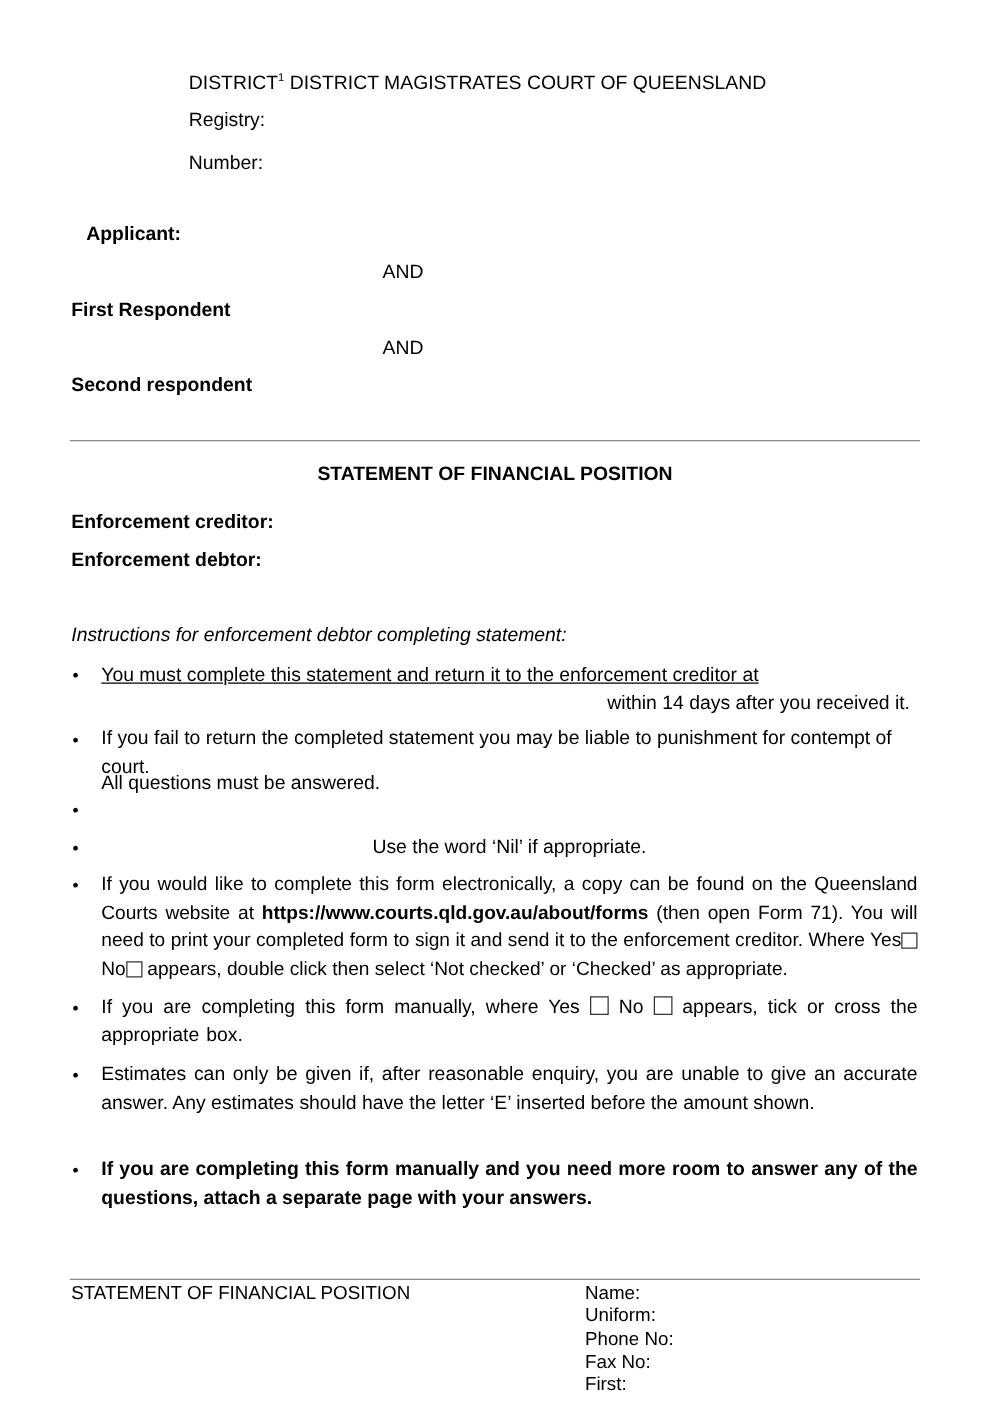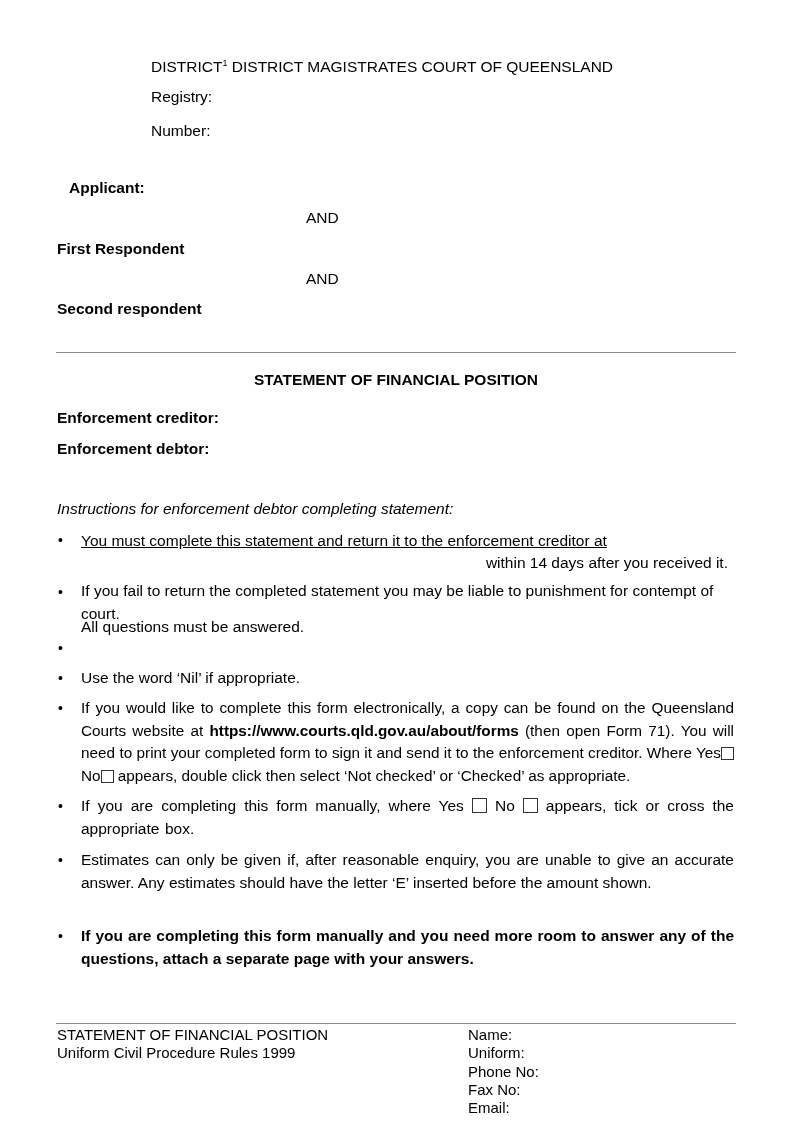--- a/index.html
+++ b/index.html
@@ -52,21 +52,21 @@
   <div class="btext" style="top:580px;">If you fail to return the completed statement you may be liable to punishment for contempt of court.</div>
 </div>
 
 <div>
   <span class="bullet" style="top:640px;">•</span>
   <div class="btext" style="top:616px;">All questions must be answered.</div>
 </div>
 
 <div>
   <span class="bullet" style="top:670px;">•</span>
-  <div class="btext" style="top:667px;">Use the word ‘Nil’ if appropriate.</div>
+  <div class="btext" style="top:667px;text-align:center;">Use the word ‘Nil’ if appropriate.</div>
 </div>
 
 <div>
   <span class="bullet" style="top:700px;">•</span>
   <div class="btext justify" style="top:697px; font-size:15.3px;"><span>If you would like to complete this form electronically, a copy can be found on the Queensland Courts website at </span><b>https://www.courts.qld.gov.au/about/forms</b><span> (then open Form 71). You will need to print your completed form to sign it and send it to the enforcement creditor. Where </span><span>Yes</span><span class="cb"></span> <span>No</span><span class="cb"></span><span> appears, double click then select ‘Not checked’ or ‘Checked’ as appropriate.</span></div>
 </div>
 
 <div>
   <span class="bullet" style="top:798px;">•</span>
   <div class="btext justify" style="top:795px; word-spacing:1.2px;"><span>If you are completing this form manually, where </span><span>Yes</span> <span class="cb" style="width:15px;height:15px;"></span> <span>No</span> <span class="cb" style="width:15px;height:15px;"></span><span> appears, tick or cross the appropriate box.</span></div>
@@ -79,21 +79,20 @@
 
 <div>
   <span class="bullet" style="top:928px;">•</span>
   <div class="btext justify bold" style="top:925px;">If you are completing this form manually and you need more room to answer any of the questions, attach a separate page with your answers.</div>
 </div>
 
 <div class="hr" style="top:1023px;"></div>
 
 <div class="abs footer" style="left:57px; top:1026px;">
   <div>STATEMENT OF FINANCIAL POSITION</div>
-  <div>Uniform Civil Procedure Rules 1999</div>
 </div>
 <div class="abs footer" style="left:468px; top:1026px;">
   <div>Name:</div>
   <div>Uniform:</div>
   <div>Phone No:</div>
   <div>Fax No:</div>
-  <div>Email:</div>
+  <div>First:</div>
 </div>
 
 </body></html>

